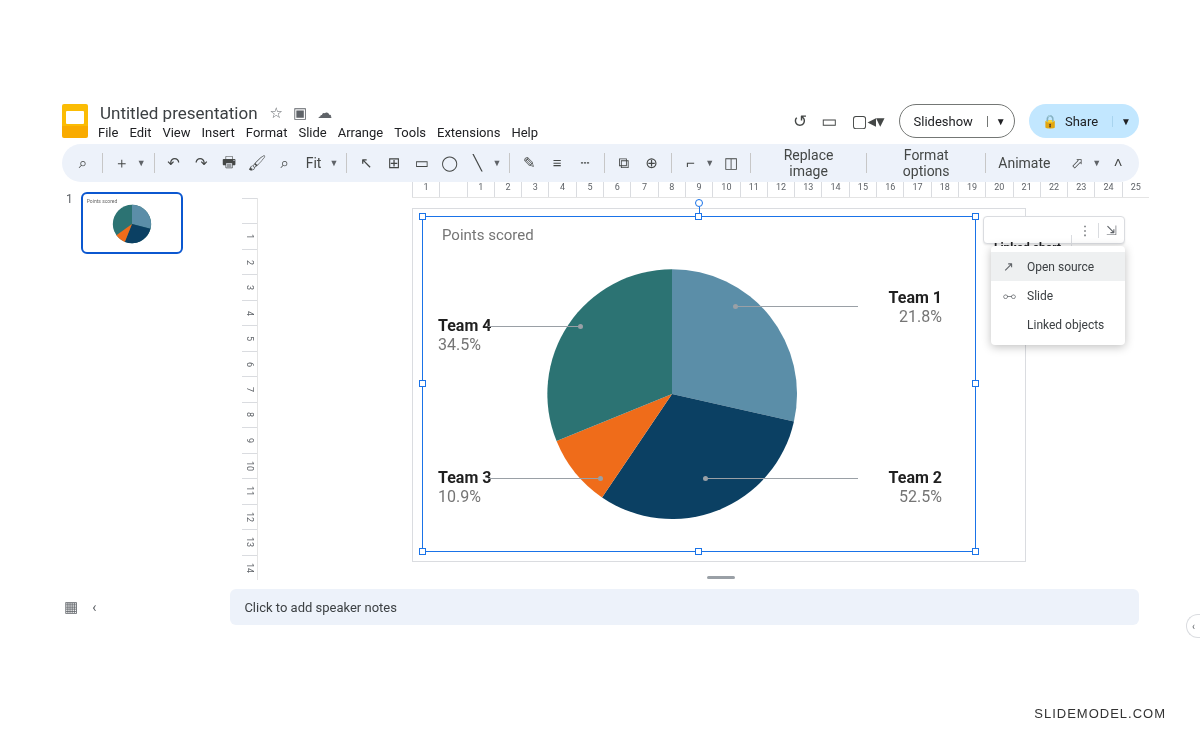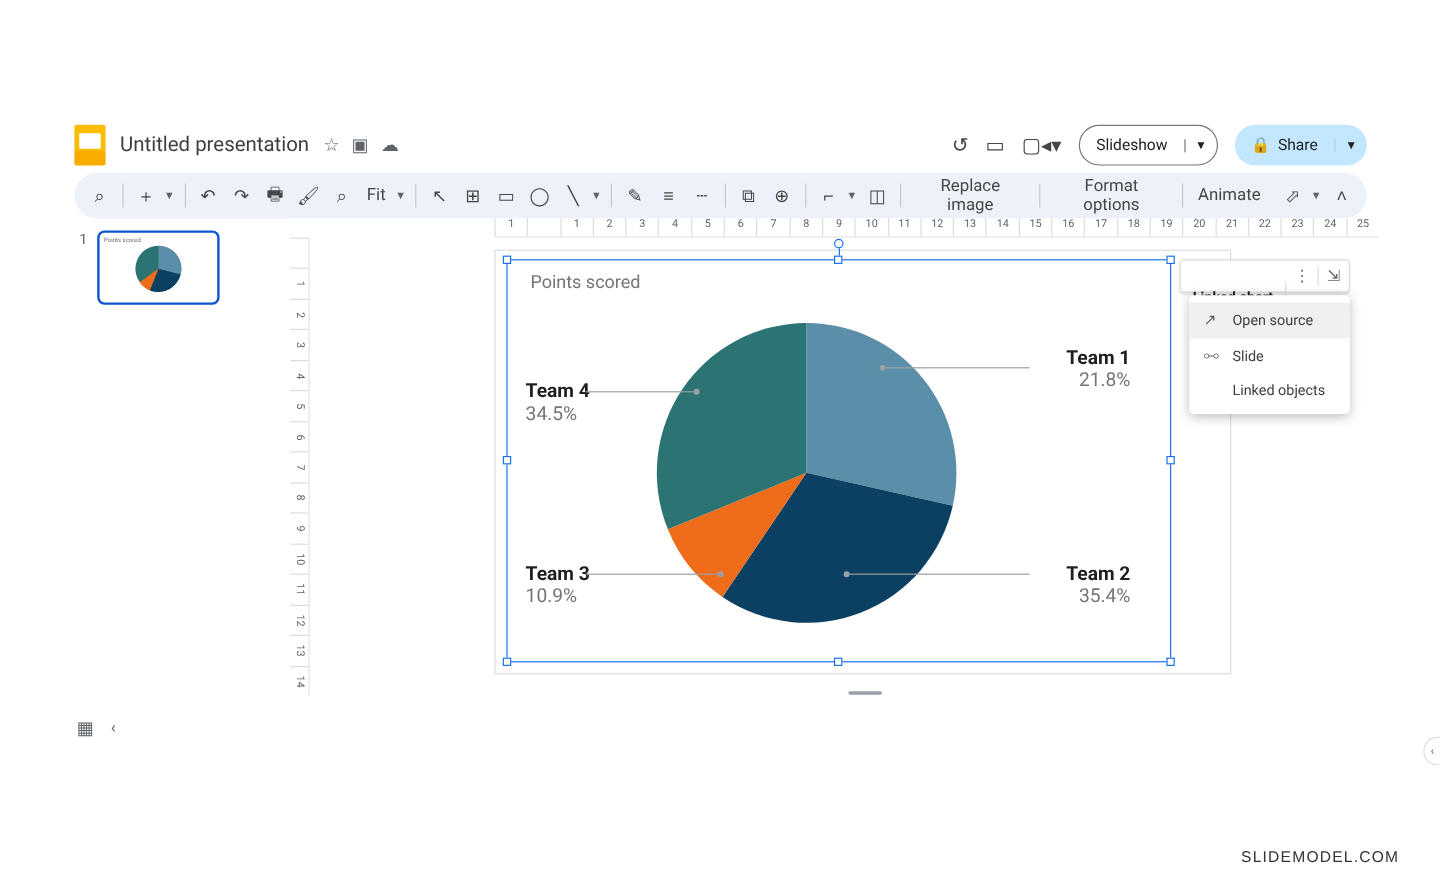--- a/index.html
+++ b/index.html
@@ -93,20 +93,32 @@
   <div class="titlebar">
     <div class="logo"></div>
     <div class="title-stack">
       <div style="display:flex;align-items:center;">
         <span class="doc-title">Untitled presentation</span>
         <span class="doc-icons">
           <span>☆</span>
           <span>▣</span>
           <span>☁</span>
         </span>
+      </div>
+      <div class="menus">
+        <span>File</span>
+        <span>Edit</span>
+        <span>View</span>
+        <span>Insert</span>
+        <span>Format</span>
+        <span>Slide</span>
+        <span>Arrange</span>
+        <span>Tools</span>
+        <span>Extensions</span>
+        <span>Help</span>
       </div>
     </div>
     <div class="spacer"></div>
     <div class="hdr-actions">
       <span class="hdr-icon">↺</span>
       <span class="hdr-icon">▭</span>
       <span class="hdr-icon">▢◂▾</span>
       <div class="sshow-btn">
         <span class="lbl">Slideshow</span>
         <span class="dd">▼</span>
@@ -252,21 +264,21 @@
       </div>
 
       <div class="leader" style="top:106px; left:620px; text-align:right; width:80px;">
         <div class="name">Team 1</div>
         <div class="pct">21.8%</div>
         <div class="line" style="right:84px; top:18px; width:120px;"></div>
         <div class="dot" style="right:204px; top:16px;"></div>
       </div>
       <div class="leader" style="top:286px; left:620px; text-align:right; width:80px;">
         <div class="name">Team 2</div>
-        <div class="pct">35.4%</div>
+        <div class="pct">52.5%</div>
         <div class="line" style="right:84px; top:10px; width:150px;"></div>
         <div class="dot" style="right:234px; top:8px;"></div>
       </div>
       <div class="leader" style="top:286px; left:196px; width:80px;">
         <div class="name">Team 3</div>
         <div class="pct">10.9%</div>
         <div class="line" style="left:50px; top:10px; width:110px;"></div>
         <div class="dot" style="left:160px; top:8px;"></div>
       </div>
       <div class="leader" style="top:134px; left:196px; width:80px;">
@@ -296,19 +308,20 @@
             </div>
       </div>
 
       <div class="slide-handle"></div>
     </div>
   </div>
 
   <div class="bottom">
     <span class="grid-icon">▦</span>
     <span class="chev">‹</span>
+    <div class="notes">Click to add speaker notes</div>
   </div>
 
 </div>
 
 <div class="side-tab">‹</div>
 <div class="watermark">SLIDEMODEL.COM</div>
 </div>
 
 </body></html>

